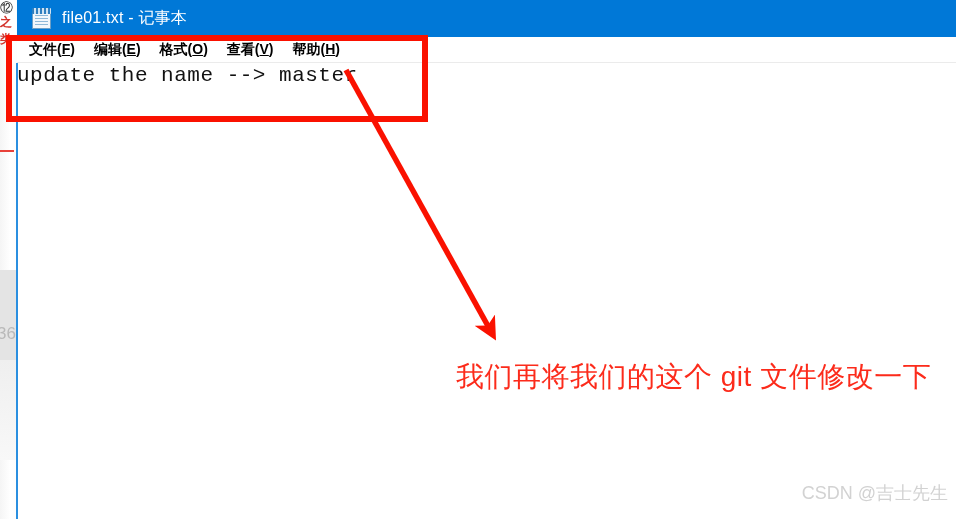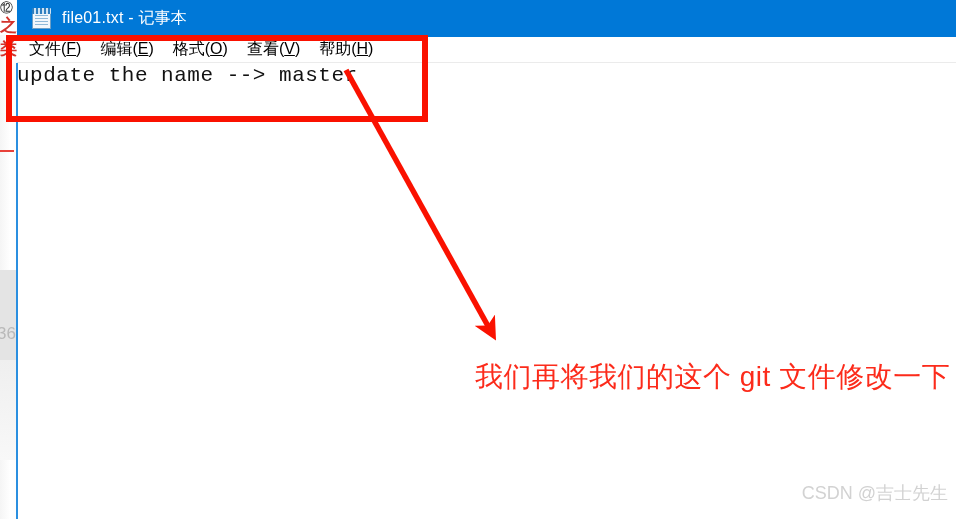--- a/index.html
+++ b/index.html
@@ -70,21 +70,21 @@
   .bg-topfrag-glyph {
     position: absolute;
     left: 0px; top: -1px;
     font-size: 13px;
     color: #2b2b2b;
     font-family: "Liberation Serif", serif;
   }
   .bg-topfrag-red {
     position: absolute;
     left: 0px; top: 14px;
-    font-size: 17px;
+    font-size: 12px;
     font-weight: bold;
     color: #d3322b;
     font-family: Liberation Serif, serif;
   }
 
   
   .np-window {
     position: absolute;
     left: 17px; top: 0px;
     width: 939px;
@@ -145,25 +145,26 @@
     position: absolute;
     left: 0; top: 37px;
     width: 939px; height: 25px;
     background: #ffffff;
     display: flex;
     align-items: center;
     padding-left: 12px;
     box-sizing: border-box;
   }
   .np-menu-item {
-    font-size: 16px;
+    font-size: 14px;
     color: #000000;
     font-family: "Liberation Sans", sans-serif;
     margin-right: 19px;
     white-space: nowrap;
+    font-weight: bold;
   }
   .np-menu-item u { text-decoration: underline; }
 
   .np-client {
     position: absolute;
     left: 0; top: 62px;
     width: 939px;
     height: 457px;
     background: #ffffff;
     border-top: 1px solid #ebebeb;
@@ -195,21 +196,21 @@
     pointer-events: none;
   }
   .anno-arrow-svg {
     position: absolute;
     left: 330px; top: 60px;
     width: 200px; height: 290px;
     pointer-events: none;
   }
   .anno-text {
     position: absolute;
-    left: 475px; top: 358px;
+    left: 456px; top: 358px;
     font-size: 28px;
     color: #fc2b1b;
     font-family: "Liberation Sans", sans-serif;
     white-space: nowrap;
     letter-spacing: 0.5px;
   }
 
   
   .watermark {
     position: absolute;

